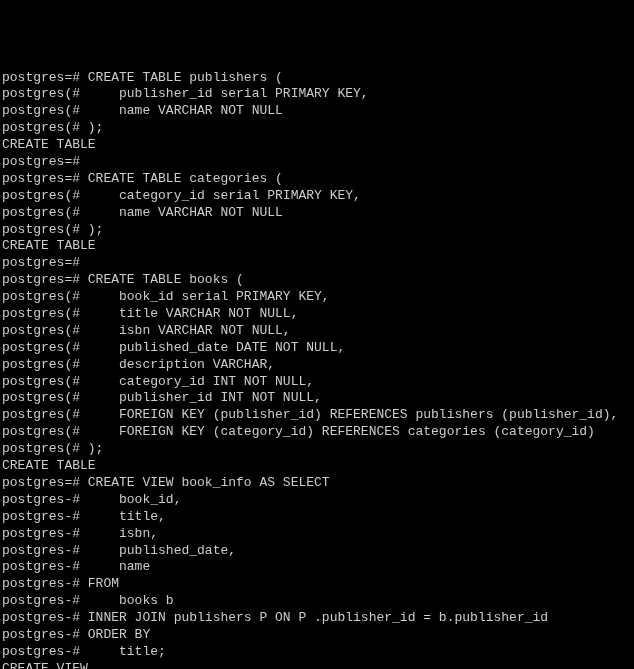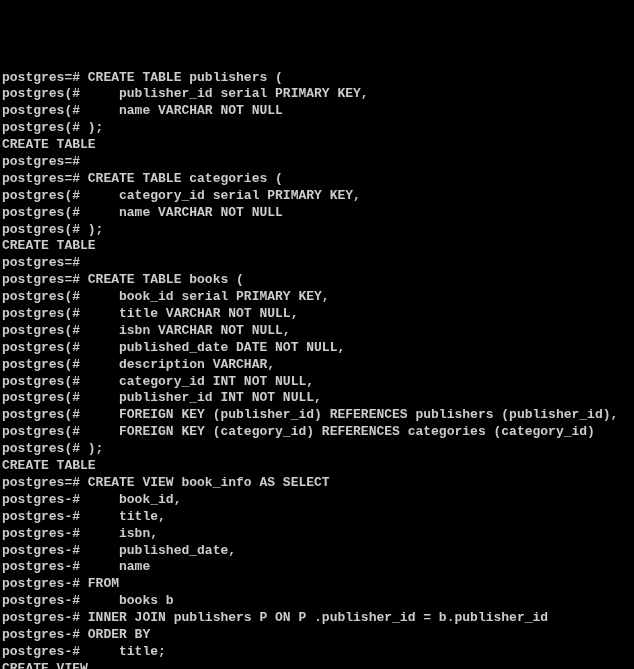--- a/index.html
+++ b/index.html
@@ -17,21 +17,20 @@
       width: 634px;
       height: 669px;
       overflow: hidden;
       white-space: pre;
     }
     .terminal {
       white-space: pre;
     }
     .line {
       display: block;
-      font-weight: bold;
     }
   </style>
 </head>
 <body>
 
 
 
 <div class="terminal"><span class="line">postgres=# CREATE TABLE publishers (</span><span class="line">postgres(#     publisher_id serial PRIMARY KEY,</span><span class="line">postgres(#     name VARCHAR NOT NULL</span><span class="line">postgres(# );</span><span class="line">CREATE TABLE</span><span class="line">postgres=#</span><span class="line">postgres=# CREATE TABLE categories (</span><span class="line">postgres(#     category_id serial PRIMARY KEY,</span><span class="line">postgres(#     name VARCHAR NOT NULL</span><span class="line">postgres(# );</span><span class="line">CREATE TABLE</span><span class="line">postgres=#</span><span class="line">postgres=# CREATE TABLE books (</span><span class="line">postgres(#     book_id serial PRIMARY KEY,</span><span class="line">postgres(#     title VARCHAR NOT NULL,</span><span class="line">postgres(#     isbn VARCHAR NOT NULL,</span><span class="line">postgres(#     published_date DATE NOT NULL,</span><span class="line">postgres(#     description VARCHAR,</span><span class="line">postgres(#     category_id INT NOT NULL,</span><span class="line">postgres(#     publisher_id INT NOT NULL,</span><span class="line">postgres(#     FOREIGN KEY (publisher_id) REFERENCES publishers (publisher_id),</span><span class="line">postgres(#     FOREIGN KEY (category_id) REFERENCES categories (category_id)</span><span class="line">postgres(# );</span><span class="line">CREATE TABLE</span><span class="line">postgres=# CREATE VIEW book_info AS SELECT</span><span class="line">postgres-#     book_id,</span><span class="line">postgres-#     title,</span><span class="line">postgres-#     isbn,</span><span class="line">postgres-#     published_date,</span><span class="line">postgres-#     name</span><span class="line">postgres-# FROM</span><span class="line">postgres-#     books b</span><span class="line">postgres-# INNER JOIN publishers P ON P .publisher_id = b.publisher_id</span><span class="line">postgres-# ORDER BY</span><span class="line">postgres-#     title;</span><span class="line">CREATE VIEW</span></div>
 
 

